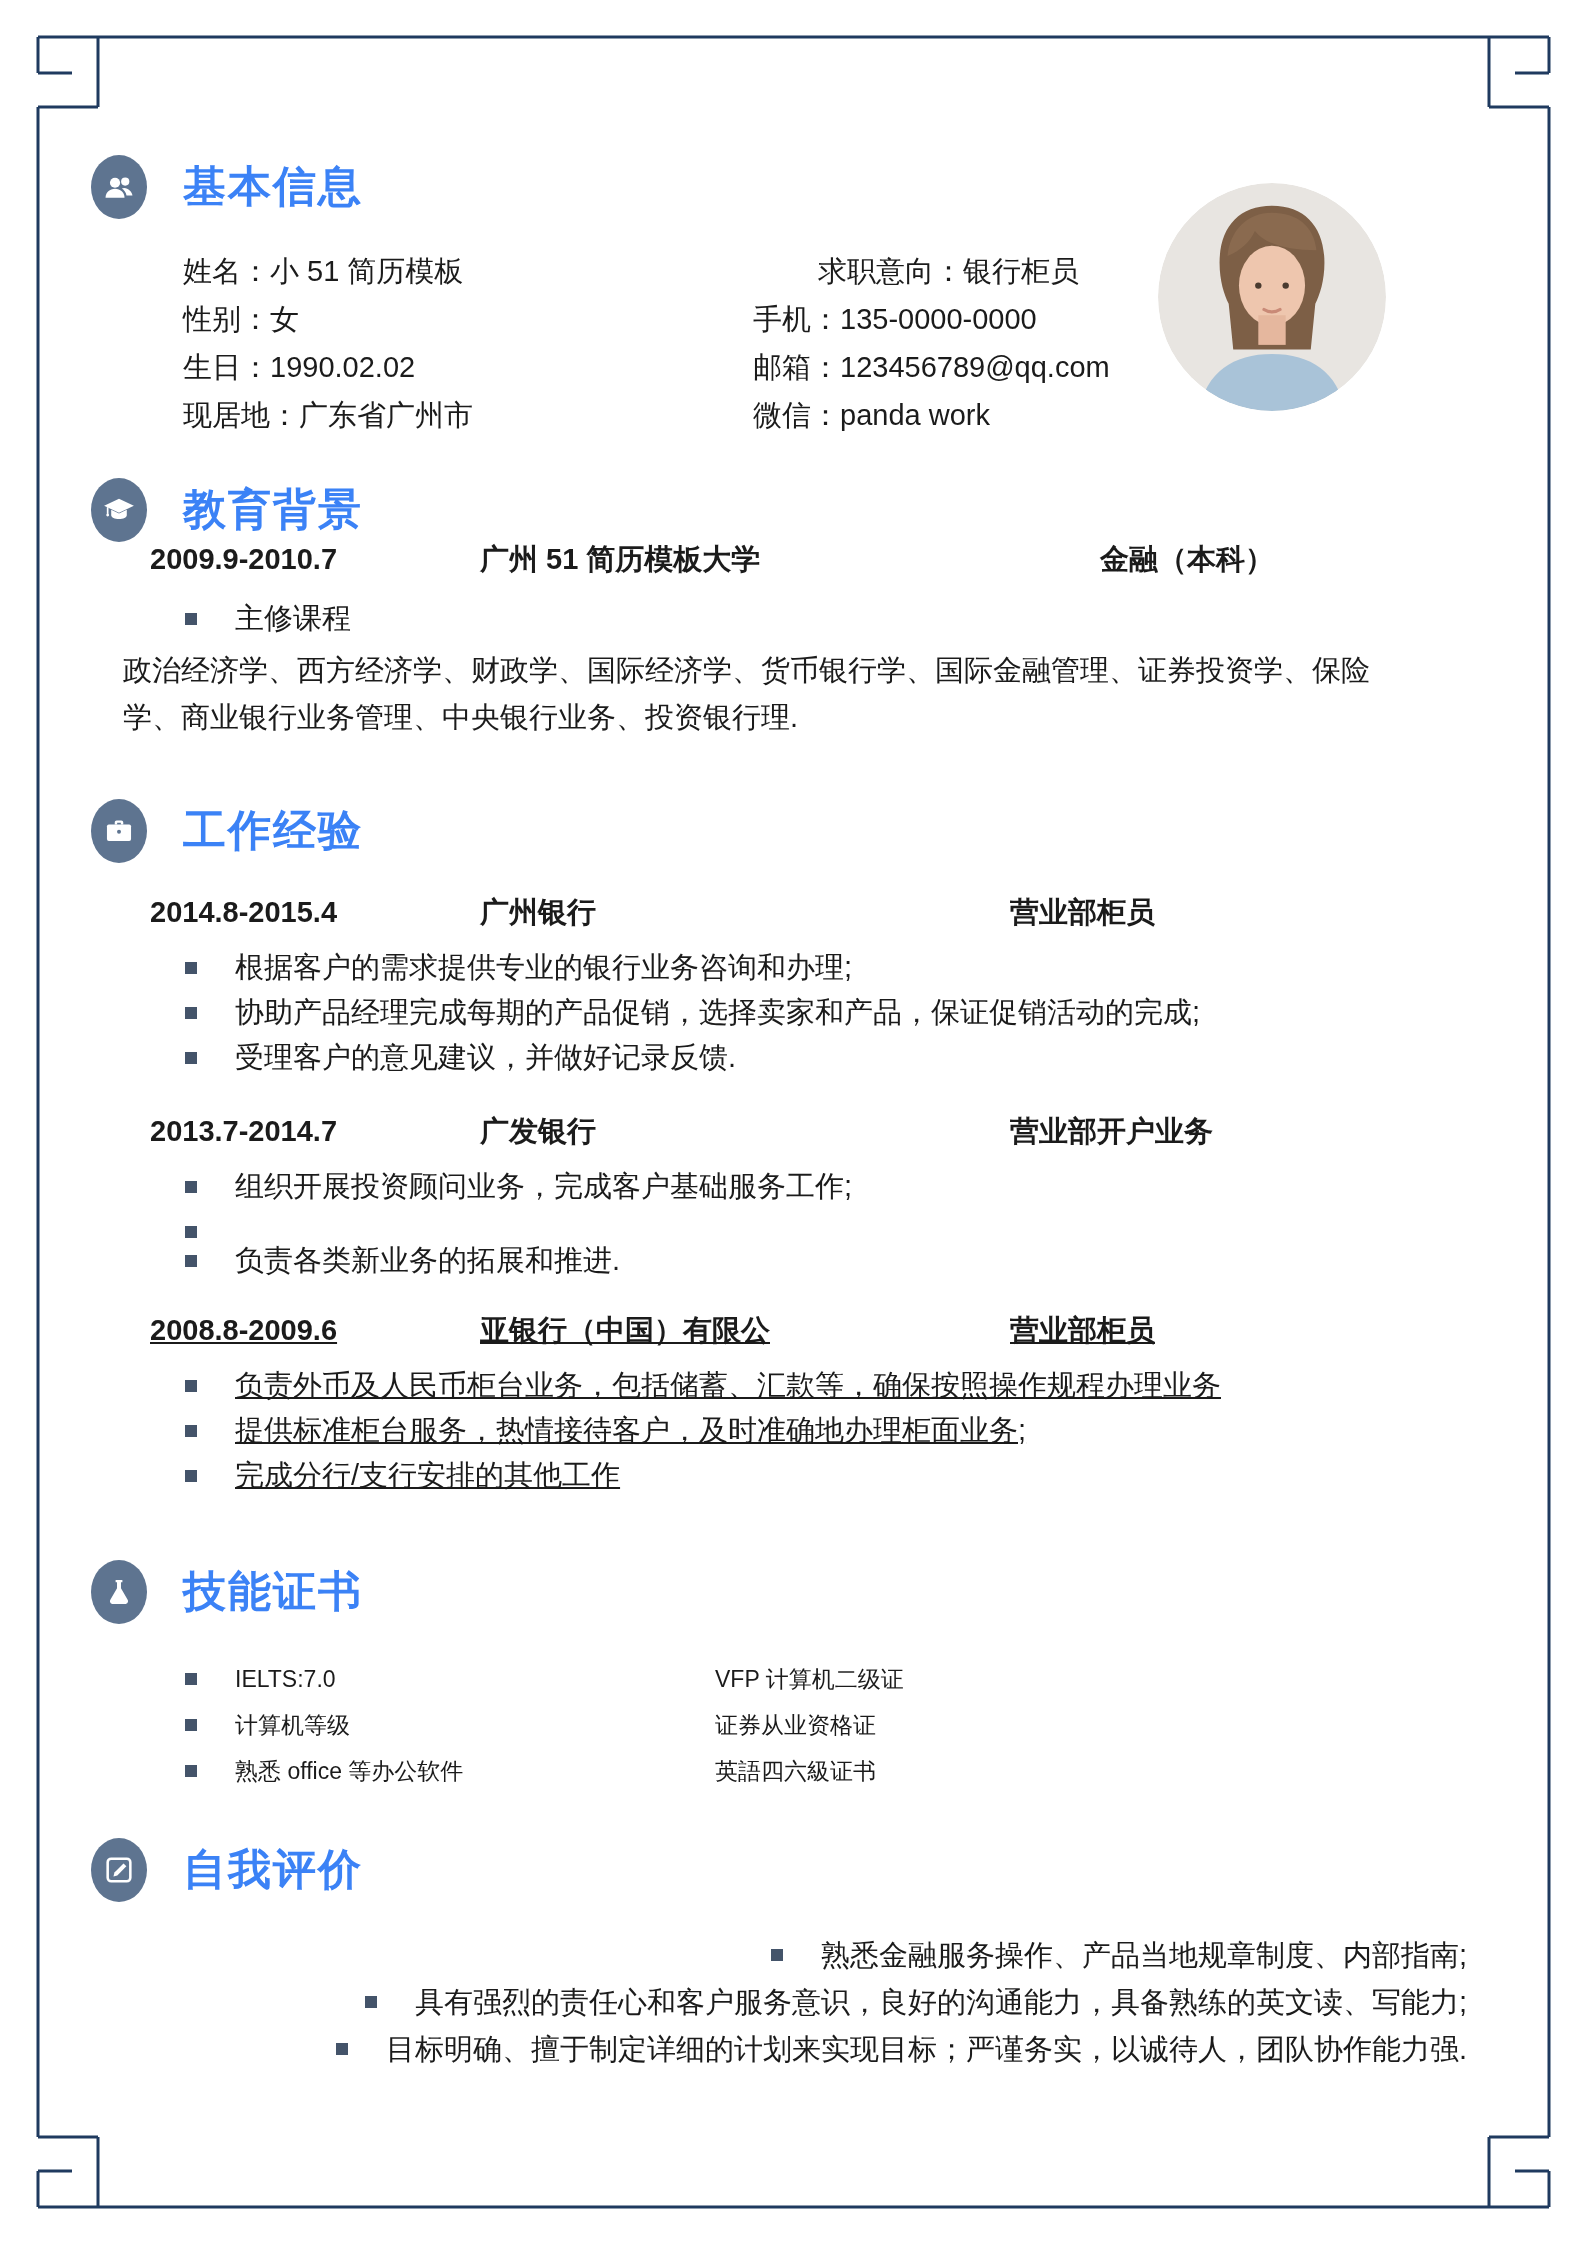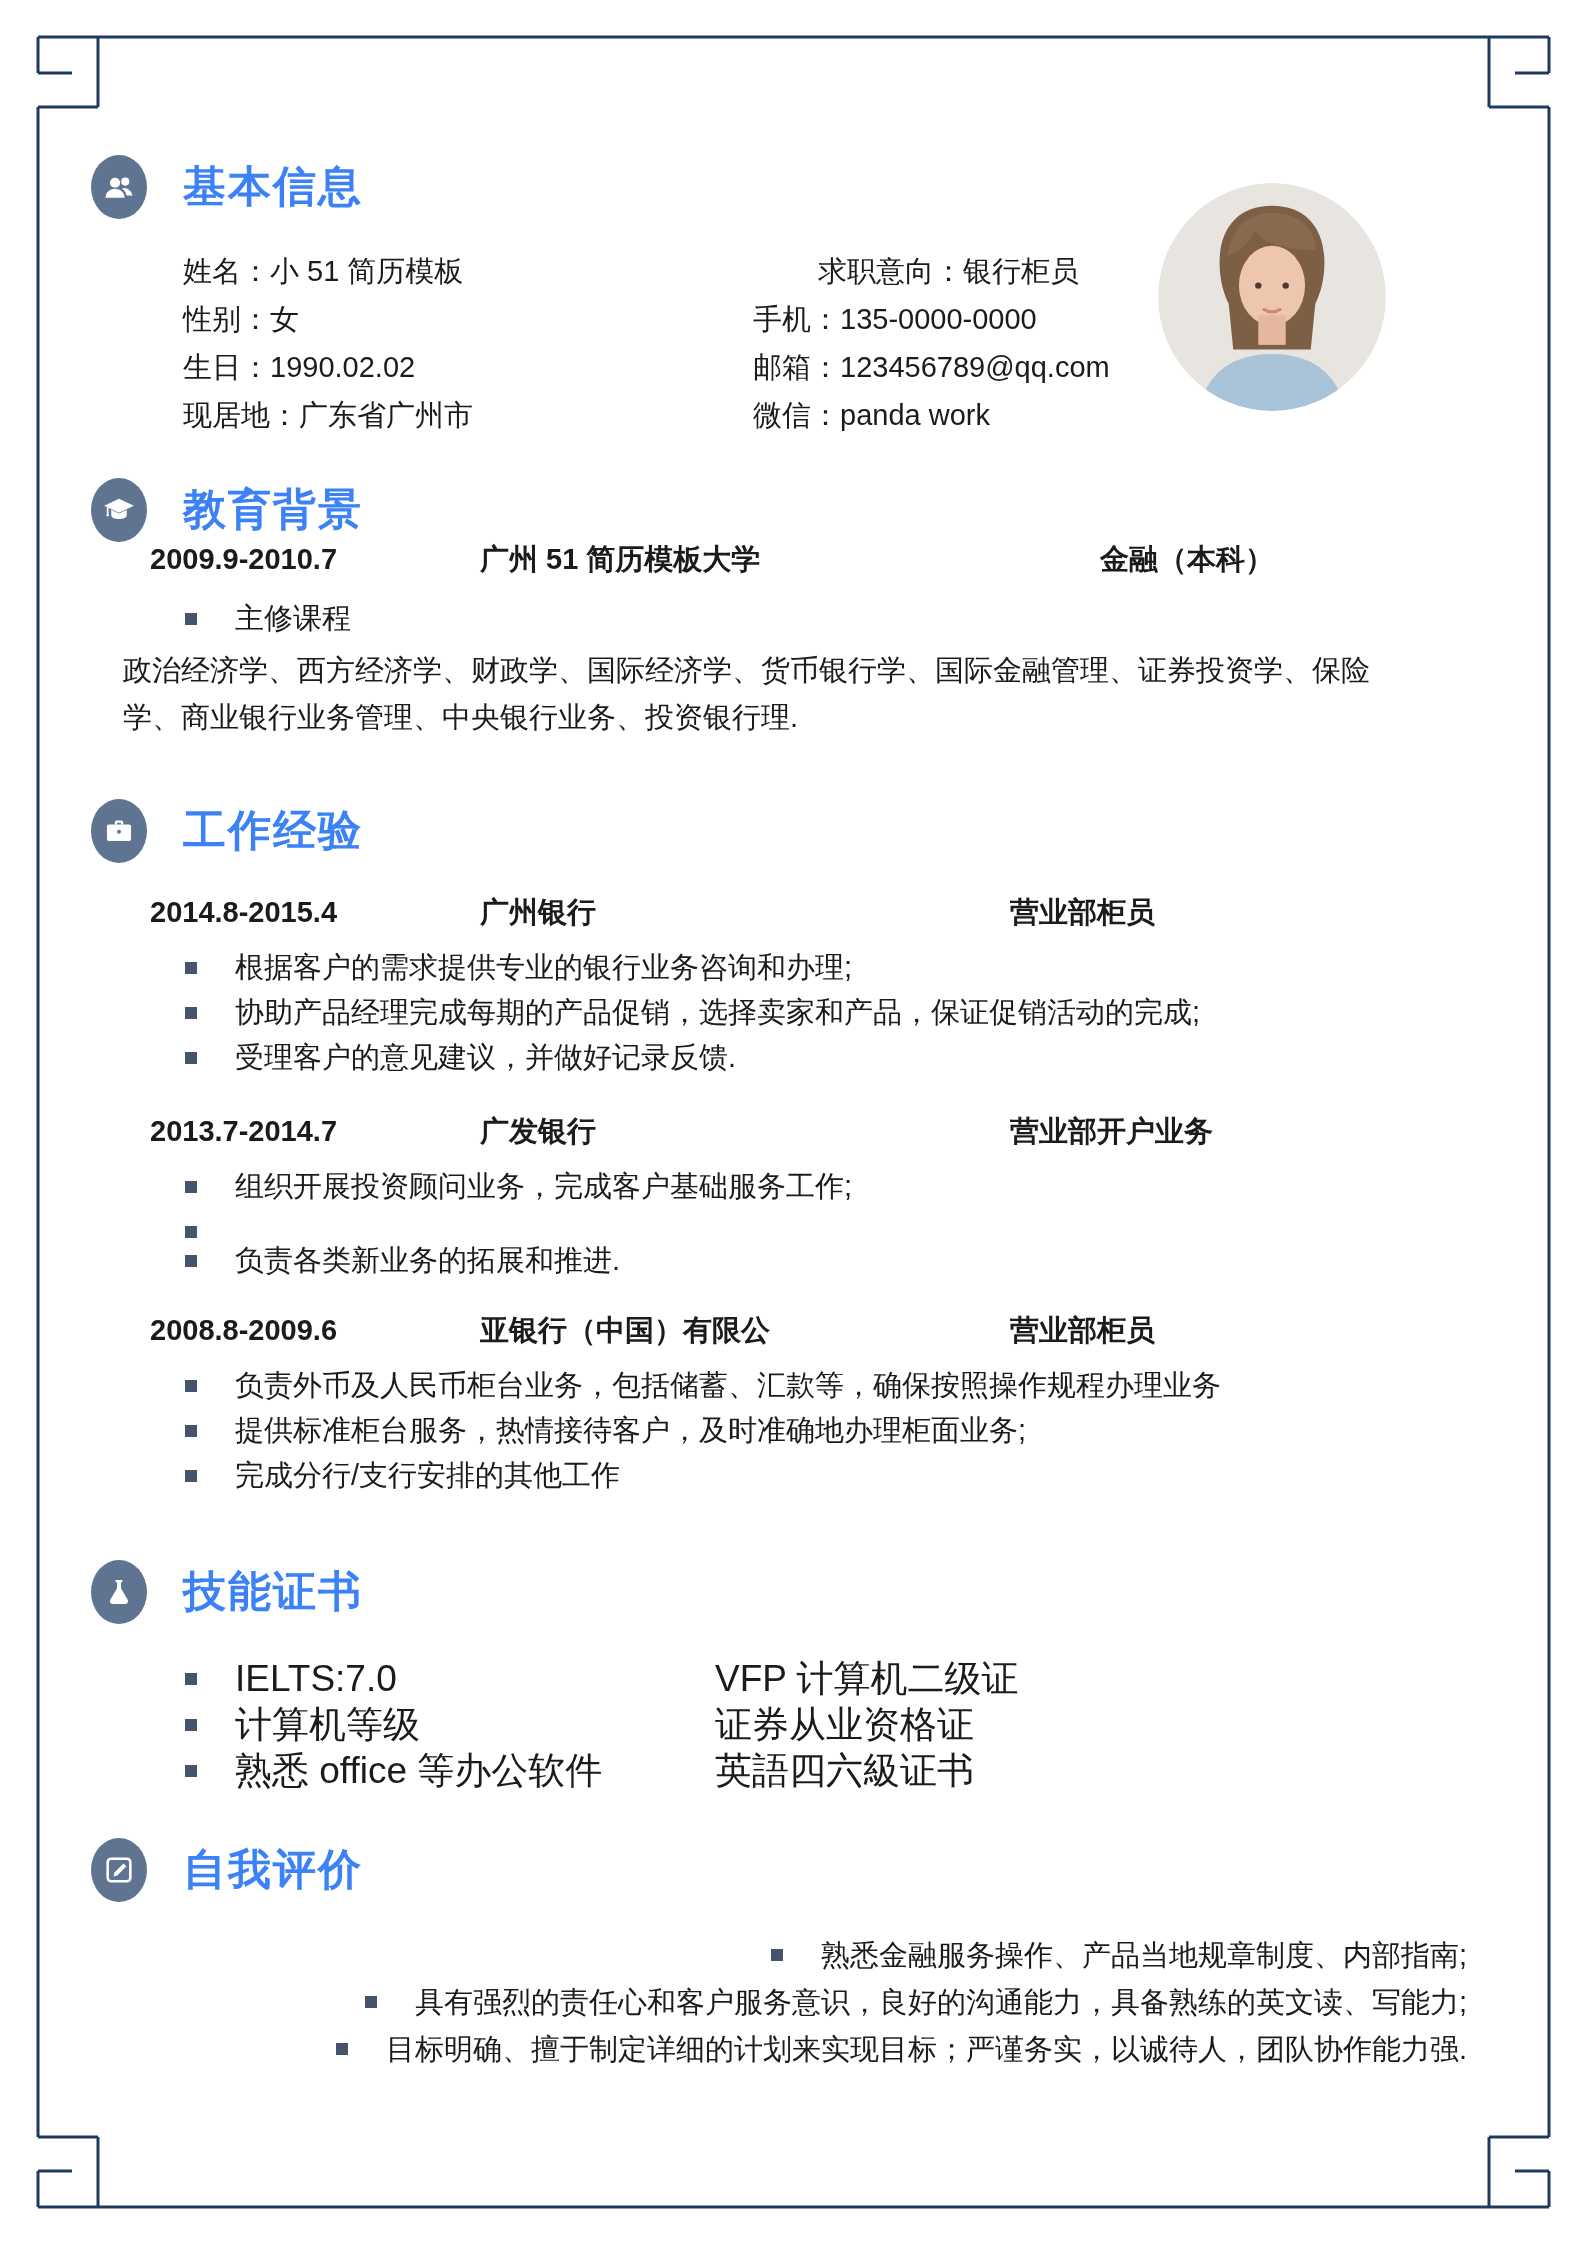--- a/index.html
+++ b/index.html
@@ -23,29 +23,29 @@
   .icon-circle svg{width:34px;height:34px;display:block;}
   .sec-title{font-size:43px;font-weight:700;color:#3b82f6;margin:0;letter-spacing:2px;white-space:nowrap;}
 
   .info-grid{margin:28px 0 0 60px;display:grid;grid-template-columns:570px 1fr;font-size:29px;line-height:48px;}
   .indent{padding-left:65px;}
 
   .entry-head{display:grid;grid-template-columns:330px 530px auto;font-weight:700;font-size:29px;line-height:34px;margin-left:27px;white-space:nowrap;}
   .entry-head.edu{grid-template-columns:330px 620px auto;}
   .mt32{margin-top:32px;}
   .mt34{margin-top:34px;}
-  .mt30{margin-top:30px;}
+  .mt30{margin-top:30px;text-decoration:underline;}
 
   .b-list{margin:16px 0 0 62px;}
   .b-row{display:flex;align-items:flex-start;font-size:29px;line-height:45px;}
   .sq{flex:0 0 auto;width:12px;height:12px;background:#44546a;margin:17px 38px 0 0;}
   .para{margin:6px 0 0 0;font-size:29px;line-height:47px;padding-right:40px;}
 
   .course-row{margin-top:20px;}
-  .skills-grid{margin:32px 0 0 62px;display:grid;grid-template-columns:530px 1fr;font-size:37px;line-height:46px;}
+  .skills-grid{margin:32px 0 0 62px;display:grid;grid-template-columns:530px 1fr;font-size:23px;line-height:46px;}
   .skill-left{display:flex;align-items:flex-start;}
   .skills-grid .sq{margin-top:17px;}
   .eval-list{margin-top:30px;}
   .eval-list .b-row{line-height:47px;justify-content:flex-end;}
 </style>
 </head>
 <body>
 
 <div class="page">
 

